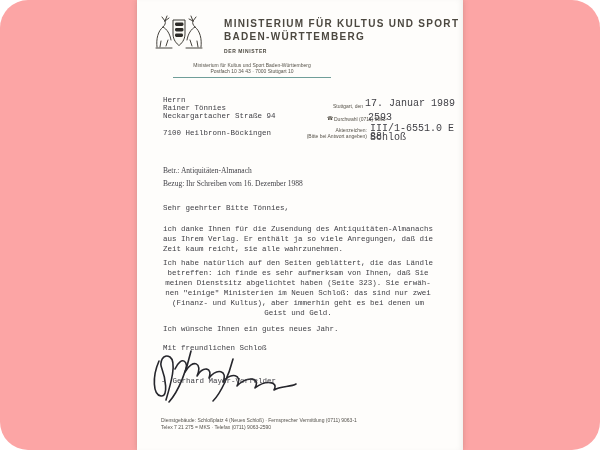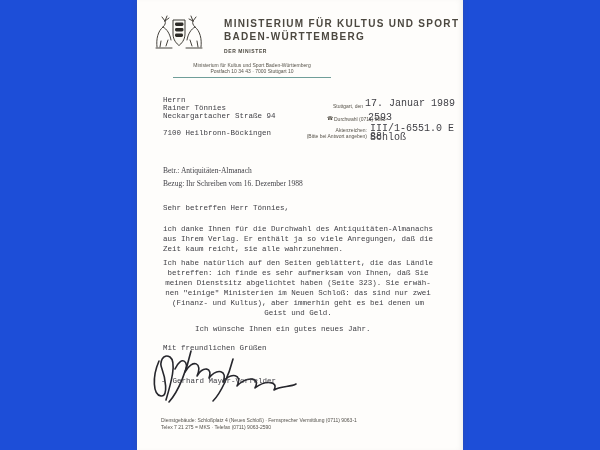--- a/index.html
+++ b/index.html
@@ -1,18 +1,18 @@
 <!DOCTYPE html>
 <html><head>
 <meta charset="utf-8">
 <style>
   html,body{margin:0;padding:0;}
   body{font-family:"Liberation Sans","DejaVu Sans",sans-serif;}
   .scan{position:relative;width:600px;height:450px;background:#efead e;overflow:hidden;}
-  .scan{background:#1d4ed8;}
+  .scan{background:#fca5a5;border-radius:28px;}
   .paper{position:absolute;left:137px;top:0;width:326px;height:450px;background:#fefdfb;
          box-shadow:0 0 5px rgba(90,80,60,.25), inset -4px 0 6px -3px rgba(0,0,0,.07);}
   .abs{position:absolute;}
   .mono{font-family:"Liberation Mono","DejaVu Sans Mono",monospace;color:#3f3f45;}
   .pre{white-space:pre-line;}
   .lh-title{font-size:10px;line-height:12.5px;letter-spacing:1.3px;font-weight:600;color:#4c4840;}
   .lh-sub{font-size:5px;letter-spacing:.6px;font-weight:bold;color:#4c4840;}
   .tiny{font-size:5px;line-height:6px;color:#57534a;}
   .body-text{font-size:7.5px;line-height:10px;}
   .addr{font-size:7.5px;line-height:8.2px;}
@@ -84,32 +84,32 @@
       <div>(Bitte bei Antwort angeben)</div>
     </div>
     <div class="abs mono meta-val" style="left:233px;top:125px;">III/1-6551.0 E 88</div>
     <div class="abs mono meta-val" style="left:233px;top:133.5px;">Schloß</div>
 
     <div class="abs mono subj" style="left:26px;top:164px;font-family:Liberation Serif, serif;">
       <div>Betr.: Antiquitäten-Almanach</div>
       <div>Bezug: Ihr Schreiben vom 16. Dezember 1988</div>
     </div>
 
-    <div class="abs mono body-text" style="left:26px;top:203px;">Sehr betreffen Herr Tönnies,</div>
-    <div class="abs mono body-text pre" style="left:26px;top:224px;">ich danke Ihnen für die Durchwahl des Antiquitäten-Almanachs
+    <div class="abs mono body-text" style="left:26px;top:203px;">Sehr geehrter Bitte Tönnies,</div>
+    <div class="abs mono body-text pre" style="left:26px;top:224px;">ich danke Ihnen für die Zusendung des Antiquitäten-Almanachs
 aus Ihrem Verlag. Er enthält ja so viele Anregungen, daß die
 Zeit kaum reicht, sie alle wahrzunehmen.</div>
     <div class="abs mono body-text pre" style="left:26px;top:258px;text-align:center;">Ich habe natürlich auf den Seiten geblättert, die das Ländle
 betreffen: ich finde es sehr aufmerksam von Ihnen, daß Sie
 meinen Dienstsitz abgelichtet haben (Seite 323). Sie erwäh-
 nen "einige" Ministerien im Neuen Schloß: das sind nur zwei
 (Finanz- und Kultus), aber immerhin geht es bei denen um
 Geist und Geld.</div>
-    <div class="abs mono body-text" style="left:26px;top:324px;margin-left:32px;">Ich wünsche Ihnen ein gutes neues Jahr.</div>
-    <div class="abs mono body-text" style="left:26px;top:343px;">Mit freundlichen Grüßen</div>
+    <div class="abs mono body-text" style="left:26px;top:324px;">Ich wünsche Ihnen ein gutes neues Jahr.</div>
+    <div class="abs mono body-text" style="left:26px;top:343px;">Mit freundlichen Schloß</div>
 
     <div class="abs" style="left:8px;top:345px;width:170px;height:58px;">
       <svg width="170" height="58" viewBox="0 0 170 58">
         <g stroke="#26262c" stroke-width="1.6" fill="none" stroke-linecap="round" stroke-linejoin="round">
           <path d="M14,16 C7,32 8,50 16,51 C24,52 20,32 17,24 C14,17 18,8 25,12 C32,17 26,38 21,55"></path>
           <path d="M30,24 C36,10 45,16 40,27 C48,13 58,18 52,31 C58,21 68,22 64,33 C72,23 83,25 78,37 C86,27 98,29 92,41 C102,31 116,32 110,43 C120,35 134,36 129,45 C135,41 146,42 151,39"></path>
           <path d="M46,6 C42,24 34,46 24,57"></path>
           <path d="M88,14 C84,30 76,48 68,56"></path>
         </g>
       </svg>

